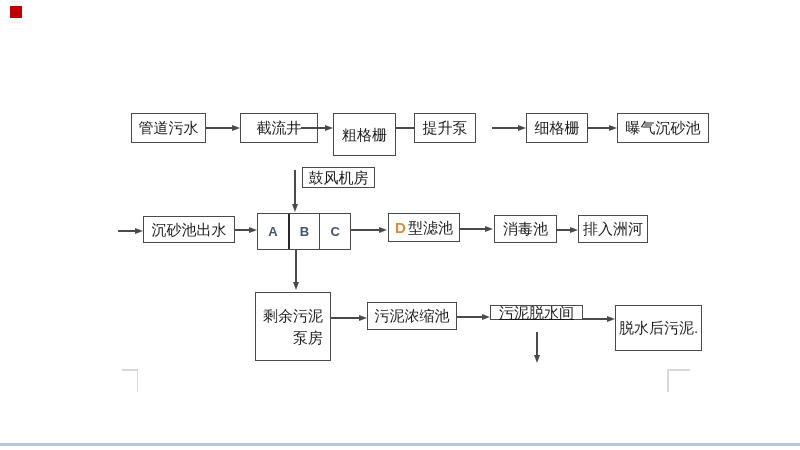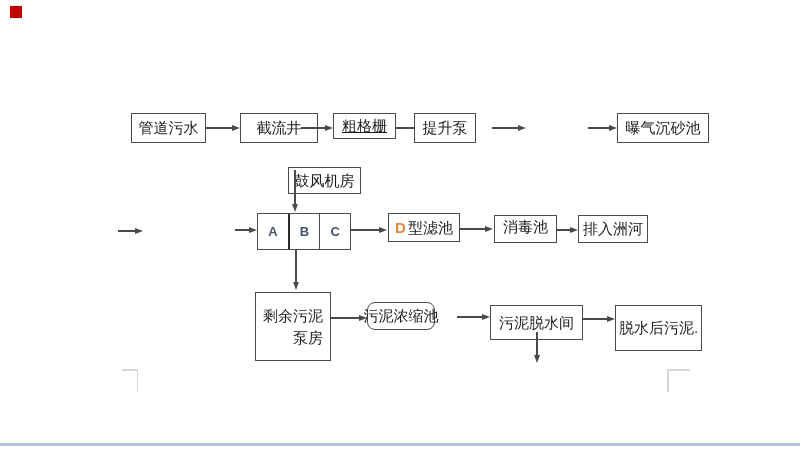--- a/index.html
+++ b/index.html
@@ -77,83 +77,85 @@
   <div class="marker"></div>
 
   <div class="node" style="left:131px;top:113px;width:75px;height:30px;">管道污水</div>
   <div class="hline" style="left:206px;top:127px;width:27px;"></div>
   <div class="ah-right" style="left:232px;top:124.5px;"></div>
 
   <div class="node" style="left:240px;top:113px;width:78px;height:30px;">截流井</div>
   <div class="hline" style="left:301px;top:127px;width:25px;"></div>
   <div class="ah-right" style="left:325px;top:124.5px;"></div>
 
-  <div class="node" style="left:333px;top:113px;width:63px;height:26px;text-decoration:underline;">粗格栅</div>
+  <div class="node" style="left:333px;top:113px;width:63px;height:43px;">粗格栅</div>
   <div class="hline" style="left:396px;top:127px;width:27px;"></div>
   <div class="ah-right" style="left:422px;top:124.5px;"></div>
 
   <div class="node" style="left:414px;top:113px;width:62px;height:30px;">提升泵</div>
   <div class="hline" style="left:492px;top:127px;width:27px;"></div>
   <div class="ah-right" style="left:518px;top:124.5px;"></div>
 
+  <div class="node" style="left:526px;top:113px;width:62px;height:30px;">细格栅</div>
   <div class="hline" style="left:588px;top:127px;width:22px;"></div>
   <div class="ah-right" style="left:609px;top:124.5px;"></div>
 
   <div class="node" style="left:617px;top:113px;width:92px;height:30px;">曝气沉砂池</div>
 
-  <div class="node" style="left:288px;top:167px;width:73px;height:27px;">鼓风机房</div>
+  <div class="node" style="left:302px;top:167px;width:73px;height:21px;">鼓风机房</div>
 
   <div class="vline" style="left:294px;top:170px;height:35px;"></div>
   <div class="ah-down" style="left:291.5px;top:204px;"></div>
 
   <div class="hline" style="left:118px;top:230px;width:18px;"></div>
   <div class="ah-right" style="left:135px;top:227.5px;"></div>
 
+  <div class="node" style="left:143px;top:216px;width:92px;height:27px;">沉砂池出水</div>
   <div class="hline" style="left:235px;top:229px;width:15px;"></div>
   <div class="ah-right" style="left:249px;top:226.5px;"></div>
 
   <div class="cellblock">
     <div class="cell cell-a">A</div>
     <div class="cell cell-b">B</div>
     <div class="cell">C</div>
   </div>
 
   <div class="hline" style="left:351px;top:229px;width:29px;"></div>
   <div class="ah-right" style="left:379px;top:226.5px;"></div>
 
   <div class="node" style="left:388px;top:213px;width:72px;height:29px;">
     <span class="d-prefix">D</span>
       <span>型滤池</span>
   </div>
   <div class="hline" style="left:460px;top:228px;width:26px;"></div>
   <div class="ah-right" style="left:485px;top:225.5px;"></div>
 
-  <div class="node" style="left:494px;top:215px;width:63px;height:28px;font-family:Liberation Mono, monospace;">消毒池</div>
+  <div class="node" style="left:494px;top:215px;width:63px;height:28px;">消毒池</div>
   <div class="hline" style="left:557px;top:229px;width:14px;"></div>
   <div class="ah-right" style="left:570px;top:226.5px;"></div>
 
   <div class="node" style="left:578px;top:215px;width:70px;height:28px;">排入洲河</div>
 
   <div class="vline" style="left:295px;top:250px;height:33px;"></div>
   <div class="ah-down" style="left:292.5px;top:282px;"></div>
 
   <div class="node multiline" style="left:255px;top:292px;width:76px;height:69px;">
     <div>
       <div>剩余污泥</div>
       <div>泵房</div>
     </div>
   </div>
   <div class="hline" style="left:331px;top:317px;width:29px;"></div>
   <div class="ah-right" style="left:359px;top:314.5px;"></div>
 
-  <div class="node" style="left:367px;top:302px;width:68px;height:28px;border-radius:8px;">污泥浓缩池</div>
+  <div class="node" style="left:367px;top:302px;width:90px;height:28px;">污泥浓缩池</div>
   <div class="hline" style="left:457px;top:316px;width:26px;"></div>
   <div class="ah-right" style="left:482px;top:313.5px;"></div>
 
-  <div class="node" style="left:490px;top:305px;width:93px;height:35px;">污泥脱水间</div>
+  <div class="node" style="left:490px;top:305px;width:93px;height:15px;text-decoration:underline;">污泥脱水间</div>
   <div class="hline" style="left:583px;top:318px;width:25px;"></div>
   <div class="ah-right" style="left:607px;top:315.5px;"></div>
 
   <div class="node" style="left:615px;top:305px;width:87px;height:46px;">脱水后污泥.</div>
 
   <div class="vline" style="left:536px;top:332px;height:24px;"></div>
   <div class="ah-down" style="left:533.5px;top:355px;"></div>
 
 
   <div class="corner" style="left:122px;top:369px;width:16px;height:1.5px;"></div>

